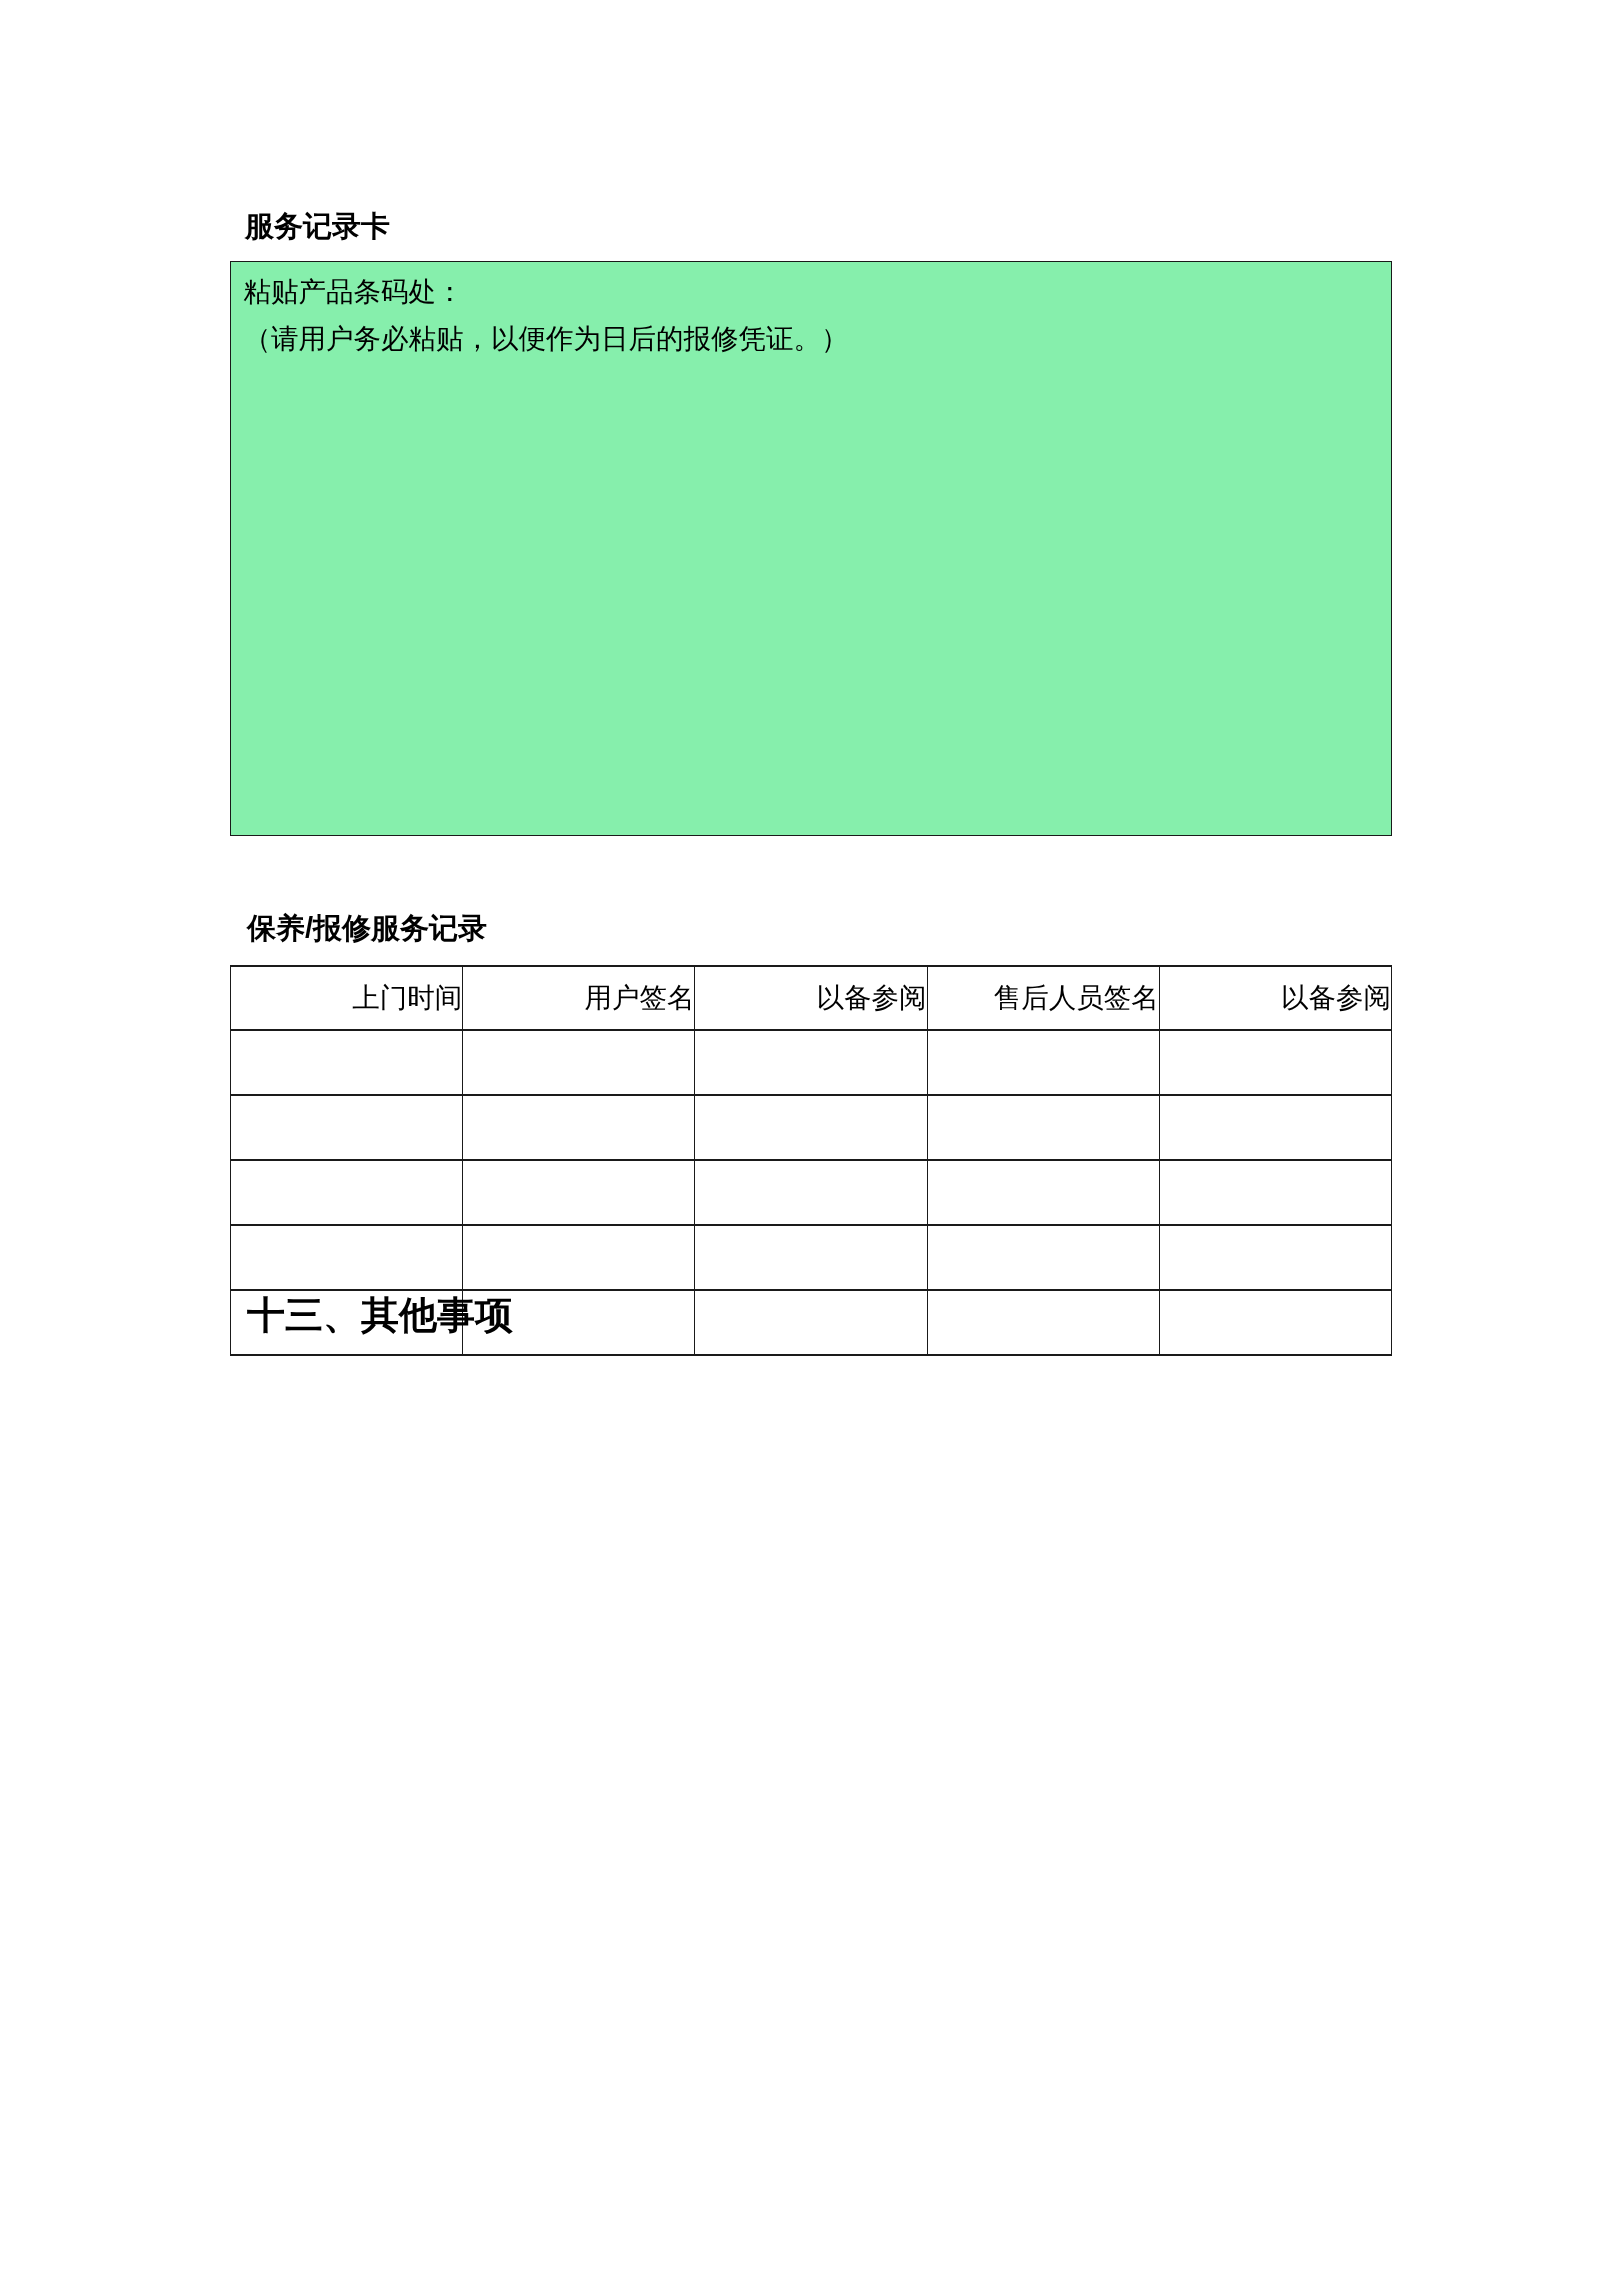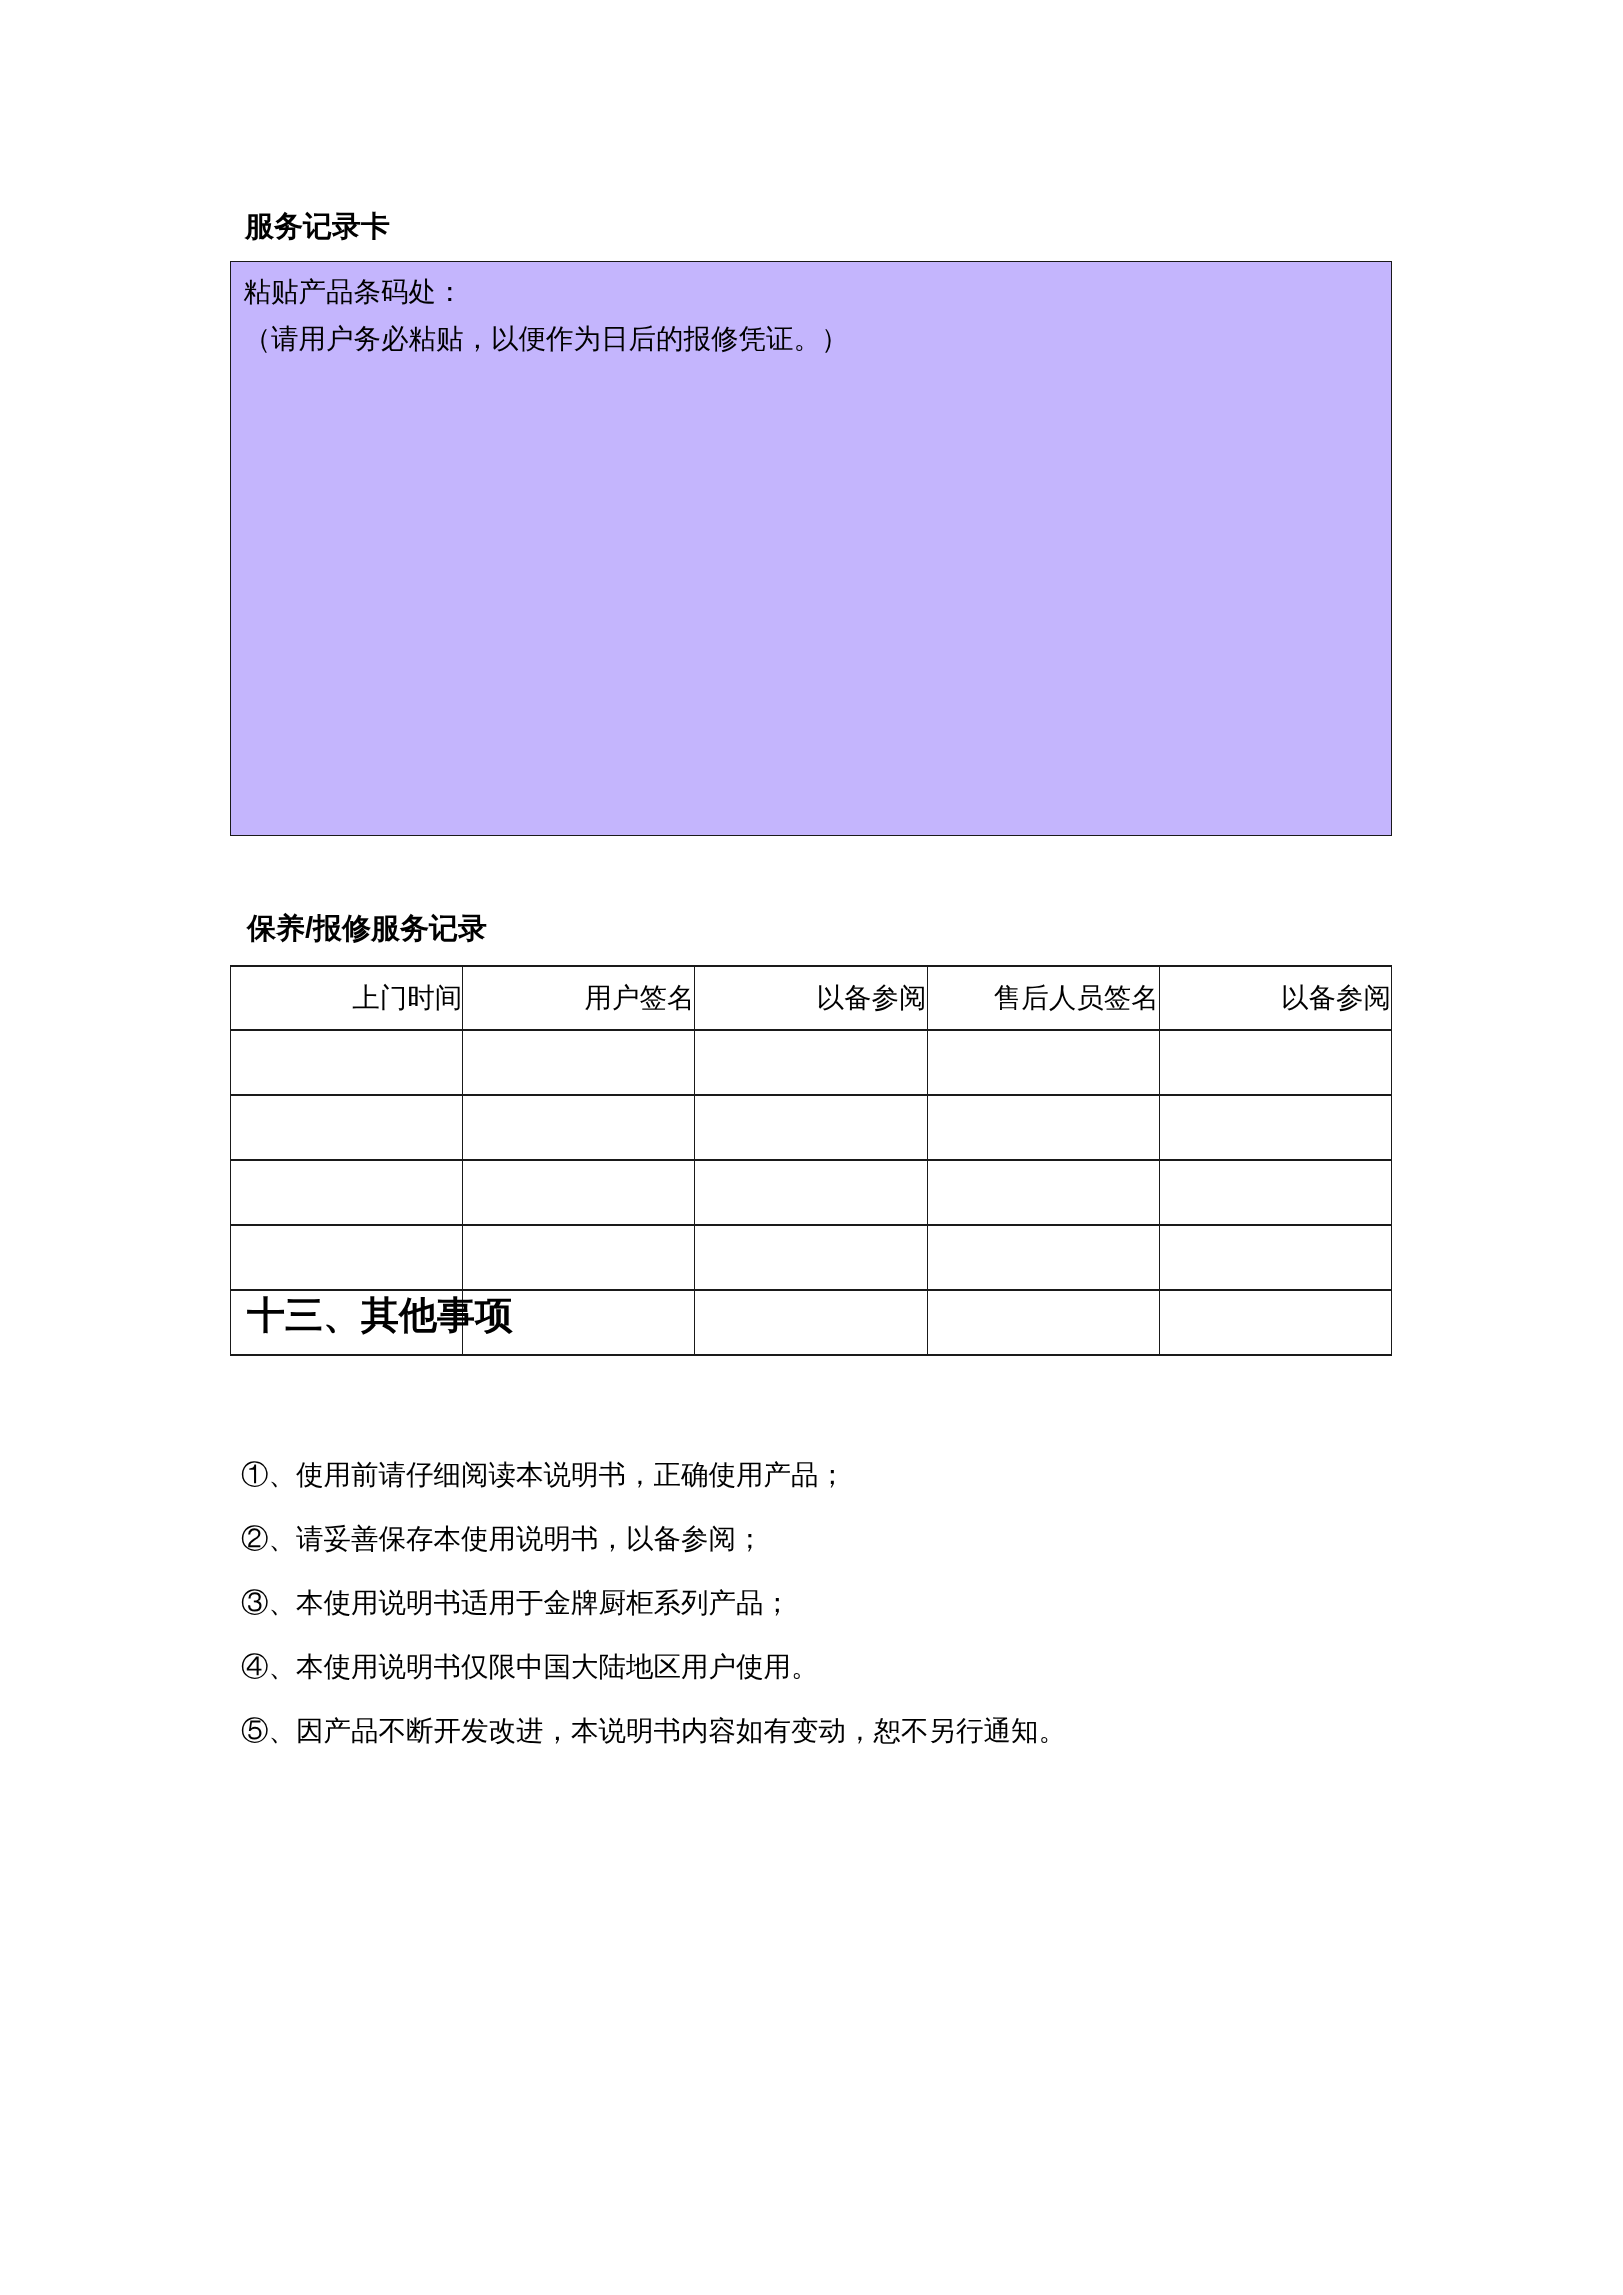--- a/index.html
+++ b/index.html
@@ -26,21 +26,21 @@
   #title-service-card { left: 245px; top: 210px; }
   #title-maintenance  { left: 247px; top: 912px; }
 
   .barcode-box {
     position: absolute;
     left: 230px;
     top: 261px;
     width: 1160px;  
     height: 573px;  
     border: 1.3px solid #1a1a1a;
-    background: #c4b5fd;
+    background: #86efac;
   }
   .barcode-box p {
     margin: 0;
     padding-left: 12.4px;
     font-size: 27.5px;
     line-height: 1.2;
     white-space: nowrap;
   }
   .barcode-box p.first { margin-top: 13px; }
   .barcode-box p.second { margin-top: 14px; }
@@ -154,22 +154,15 @@
         <td></td>
         <td></td>
         <td></td>
         <td></td>
       </tr>
     </tbody>
   </table>
 
   <div class="big-heading">十三、其他事项</div>
 
-  <ul class="notes-list">
-    <li>①、使用前请仔细阅读本说明书，正确使用产品；</li>
-    <li>②、请妥善保存本使用说明书，以备参阅；</li>
-    <li>③、本使用说明书适用于金牌厨柜系列产品；</li>
-    <li>④、本使用说明书仅限中国大陆地区用户使用。</li>
-    <li>⑤、因产品不断开发改进，本说明书内容如有变动，恕不另行通知。</li>
-  </ul>
 
 </div>
 
 
 </body></html>

